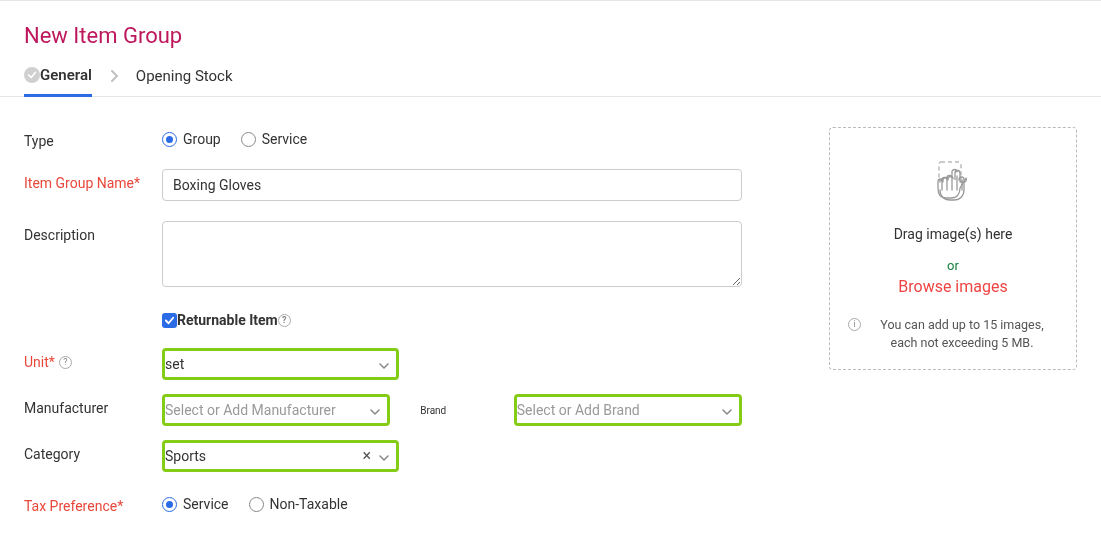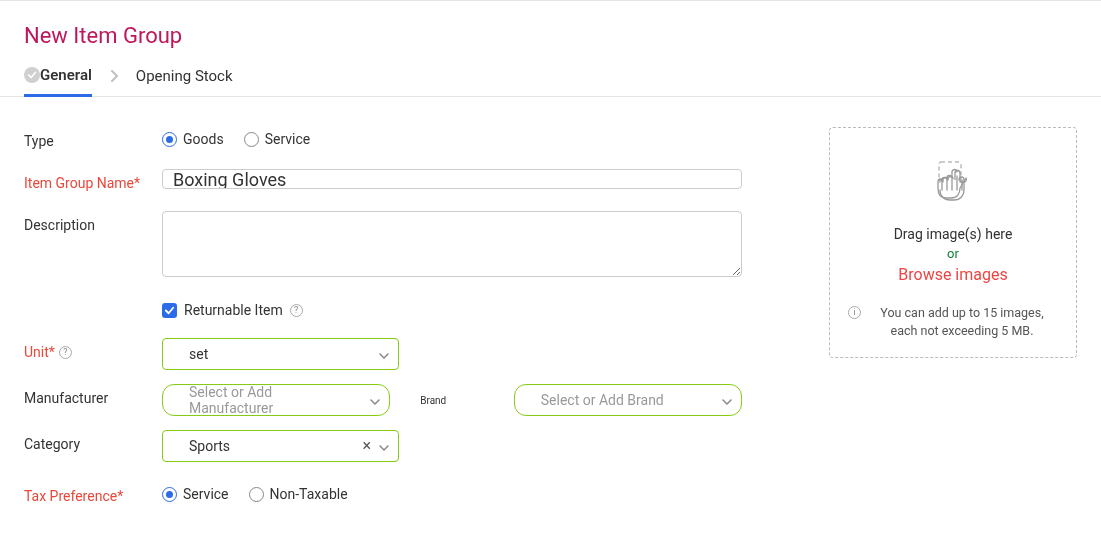--- a/index.html
+++ b/index.html
@@ -127,43 +127,43 @@
       border-color: #2b6be6;
     }
     .radio-dot {
       width: 7px;
       height: 7px;
       border-radius: 50%;
       background: #2b6be6;
     }
     .text-input {
       width: 100%;
-      height: 20px;
+      height: 32px;
       border: 1px solid #ccc;
       border-radius: 4px;
       padding: 0 10px;
-      font-size: 18px;
+      font-size: 14px;
       color: #333;
       font-family: inherit;
     }
     .textarea-input {
       width: 100%;
       height: 66px;
       border: 1px solid #ccc;
       border-radius: 4px;
       padding: 8px 10px;
       font-size: 14px;
       font-family: inherit;
       resize: vertical;
     }
     .checkbox-row {
       display: flex;
       align-items: center;
-      gap: 7px;
       padding-top: 2px;
+      font-weight: bold;
     }
     .checkbox {
       width: 15px;
       height: 15px;
       border-radius: 3px;
       display: inline-flex;
       align-items: center;
       justify-content: center;
       cursor: pointer;
     }
@@ -174,33 +174,32 @@
       width: 11px;
       height: 11px;
     }
     .select-wrap {
       position: relative;
       width: 237px;
     }
     .select-input {
       width: 100%;
       height: 32px;
-      border: 1px solid #84cc16;
+      border: 3px solid #84cc16;
       border-radius: 4px;
-      padding: 0 30px 0 26px;
+      padding: 0 30px 0 0;
       font-size: 14px;
       color: #333;
       background: #fff;
       display: flex;
       align-items: center;
       cursor: pointer;
     }
     .select-input.placeholder {
       color: #999;
-      border-radius: 12px;
     }
     .select-chevron {
       position: absolute;
       right: 10px;
       top: 50%;
       transform: translateY(-50%);
       pointer-events: none;
       color: #888;
     }
     .select-clear {
@@ -244,21 +243,21 @@
       background: #fff;
     }
     .drop-hand-icon {
       display: flex;
       justify-content: center;
       margin-bottom: 18px;
     }
     .drop-text {
       color: #333;
       font-size: 14px;
-      margin-bottom: 4px;
+      margin-bottom: 16px;
     }
     .drop-or {
       color: #15803d;
       font-size: 13px;
       margin-bottom: 4px;
     }
     .browse-link {
       color: #ef4444;
       font-size: 16px;
       cursor: pointer;
@@ -308,21 +307,21 @@
     <div class="form-area">
 
       <div class="form-row">
         <div class="label-col">Type</div>
         <div class="field-col">
           <div class="radio-group">
             <label class="radio-item">
               <span class="radio-circle checked">
                   <span class="radio-dot"></span>
                 </span>
-              <span>Goods</span>
+              <span>Group</span>
             </label>
             <label class="radio-item">
               <span class="radio-circle"></span>
               <span>Service</span>
             </label>
           </div>
         </div>
       </div>
 
       <div class="form-row">

